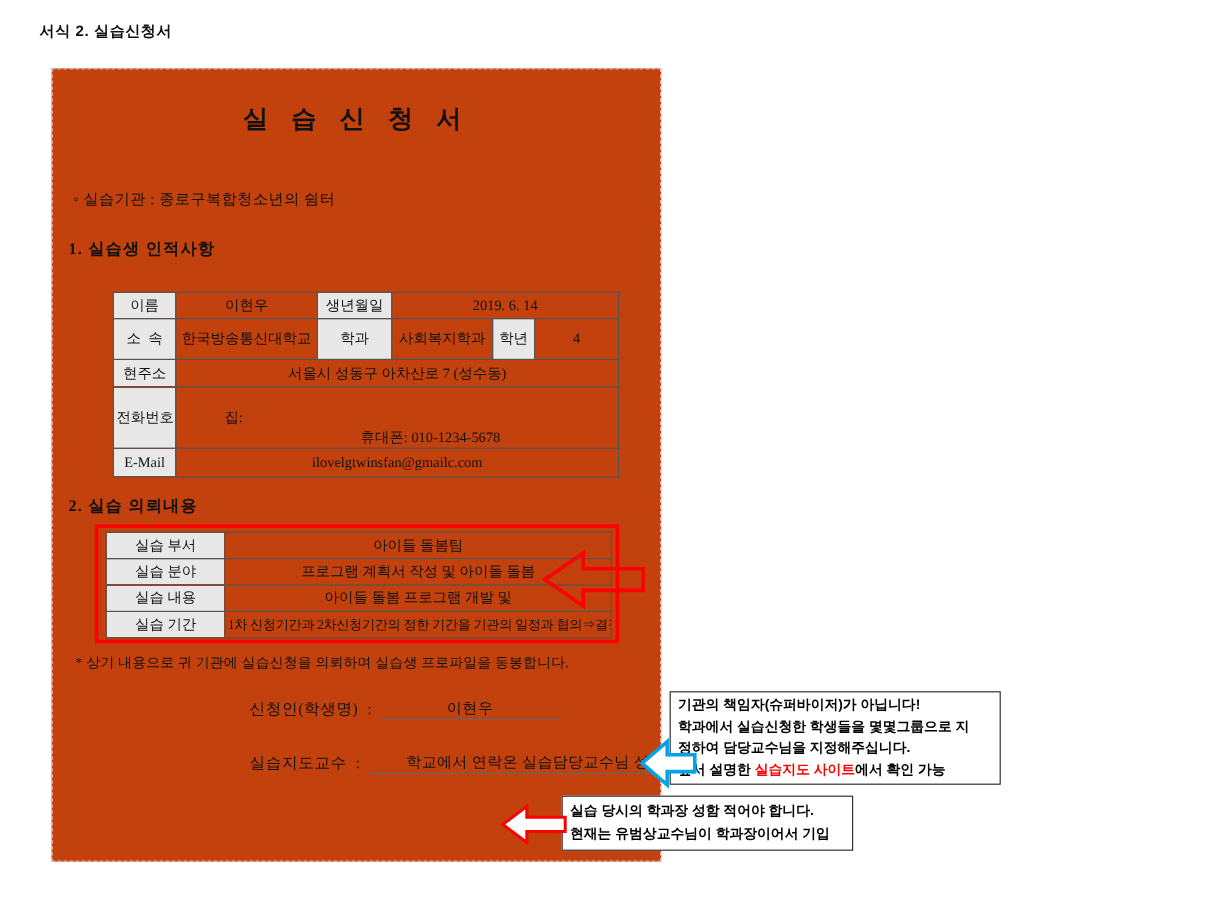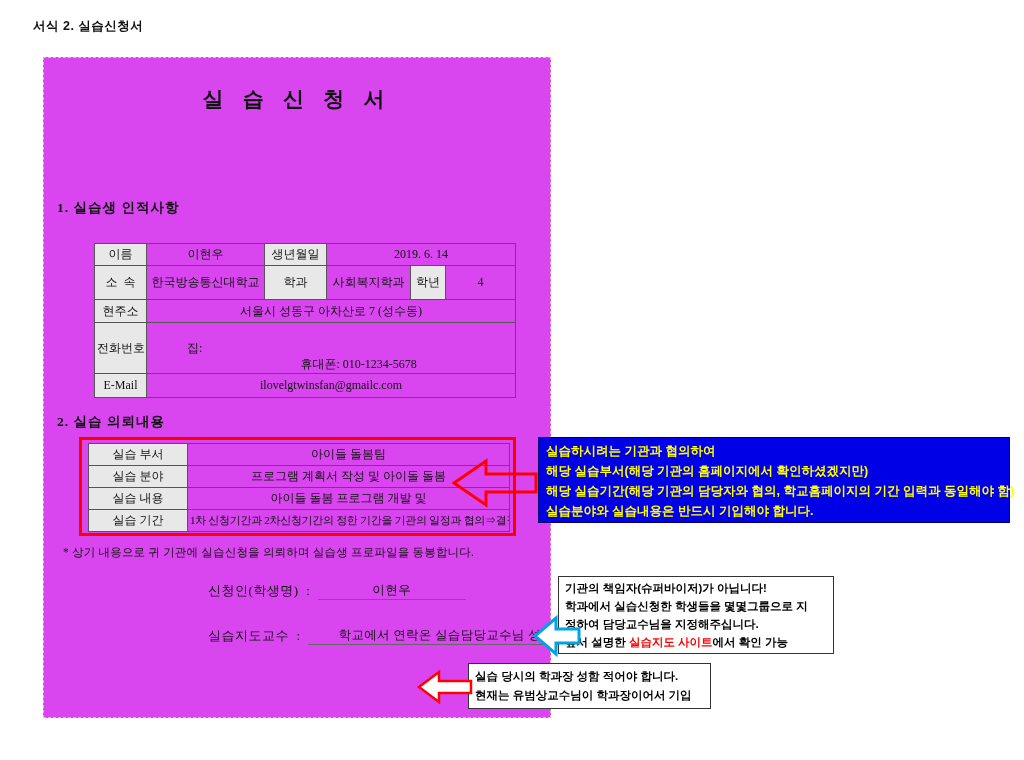--- a/index.html
+++ b/index.html
@@ -5,21 +5,21 @@
   html,body{margin:0;padding:0;background:#fff;}
   #screen{position:relative;width:1024px;height:760px;background:#ffffff;overflow:hidden;
           font-family:"Liberation Serif", serif;color:#111;}
   .sans{font-family:"Liberation Sans", sans-serif;}
   .abs{position:absolute;}
 
   
   #form-label{left:33px;top:18px;font-size:12.5px;font-weight:bold;letter-spacing:.5px;}
 
   
-  #page{left:43px;top:57px;width:506px;height:659px;border:1px dashed #f0b6b6;background:#d946ef;}
+  #page{left:43px;top:57px;width:506px;height:659px;border:1px dashed #f0b6b6;background:#c2410c;}
 
   #doc-title{left:0;top:27px;width:100%;text-align:center;font-size:21px;font-weight:bold;letter-spacing:7px;}
   #inst-line{left:17px;top:100px;font-size:12.5px;letter-spacing:.5px;}
   .sec-head{font-size:13.5px;font-weight:bold;letter-spacing:1px;}
   #sec1-head{left:13px;top:141px;}
   #sec2-head{left:13px;top:355px;}
 
   table{border-collapse:collapse;table-layout:fixed;}
   td{border:1px solid #555;font-size:12px;text-align:center;overflow:hidden;white-space:nowrap;padding:0 2px;}
   td.lbl{background:#e8e8e8;}
@@ -63,20 +63,21 @@
 <body>
 
 <div id="screen">
 
   <div class="abs sans" id="form-label">서식 2. 실습신청서</div>
 
   <div class="abs" id="page">
 
     <div class="abs" id="doc-title">실 습 신 청 서</div>
 
+    <div class="abs" id="inst-line">◦ 실습기관 : 종로구복합청소년의 쉼터</div>
 
     <div class="abs sec-head" id="sec1-head">1. 실습생 인적사항</div>
 
     <table class="abs" id="table1">
       <colgroup>
           <col style="width:52px">
           <col style="width:118px">
           <col style="width:62px">
           <col style="width:84px">
           <col style="width:35px">
@@ -148,26 +149,20 @@
       <span class="sig-label">신청인(학생명)  :  </span>
         <span class="sig-line">이현우</span>
     </div>
     <div class="abs sig-row" id="sig-advisor">
       <span class="sig-label">실습지도교수  :  </span>
         <span class="sig-line">학교에서 연락온 실습담당교수님 성함</span>
     </div>
 
   </div>
 
-  <div class="abs sans" id="blue-box">
-    <div>실습하시려는 기관과 협의하여</div>
-    <div>해당 실습부서(해당 기관의 홈페이지에서 확인하셨겠지만)</div>
-    <div>해당 실습기간(해당 기관의 담당자와 협의, 학교홈페이지의 기간 입력과 동일해야 함)</div>
-    <div>실습분야와 실습내용은 반드시 기입해야 합니다.</div>
-  </div>
 
   <div class="abs sans note-box" id="advisor-box">
     <div>기관의 책임자(슈퍼바이저)가 아닙니다!</div>
     <div>학과에서 실습신청한 학생들을 몇몇그룹으로 지</div>
     <div>정하여 담당교수님을 지정해주십니다.</div>
     <div><span>앞서 설명한 </span><span class="hl-red">실습지도 사이트</span><span>에서 확인 가능</span></div>
   </div>
 
   <div class="abs sans note-box" id="dean-box">
     <div>실습 당시의 학과장 성함 적어야 합니다.</div>

